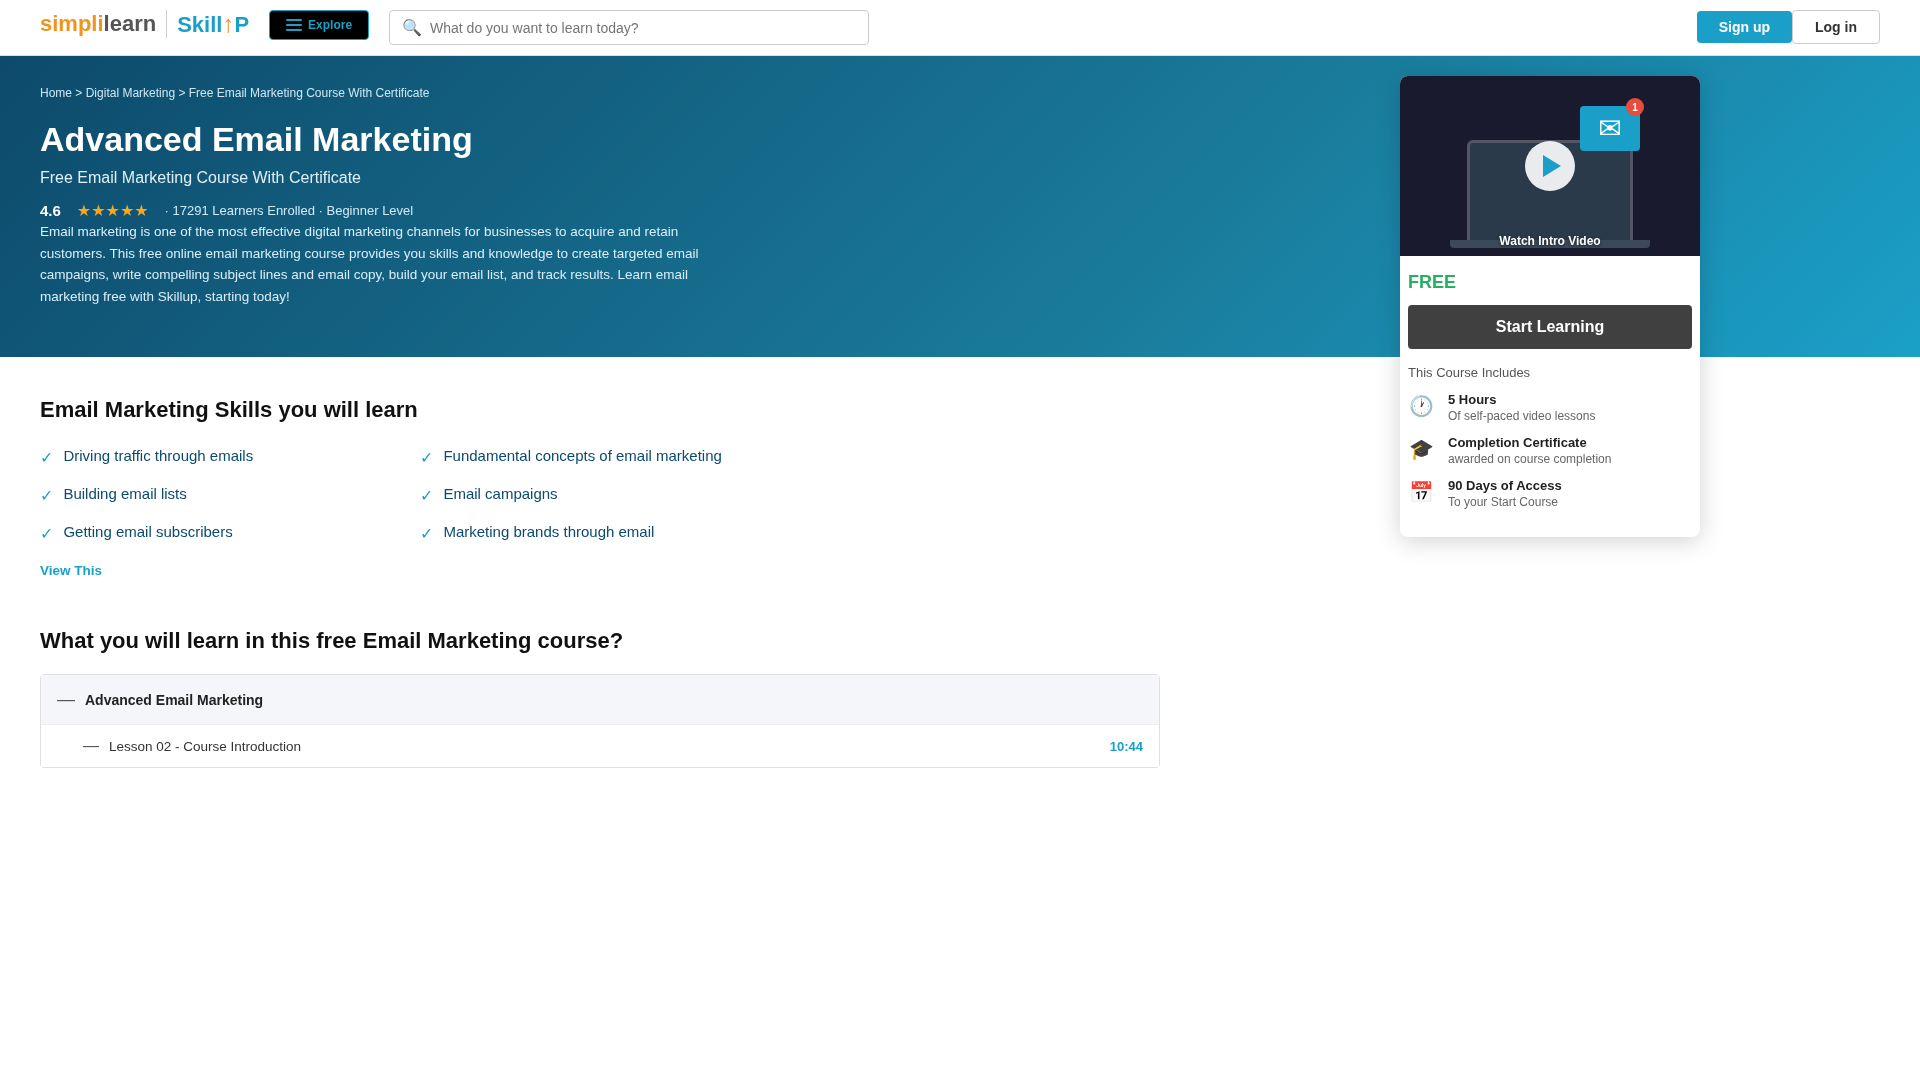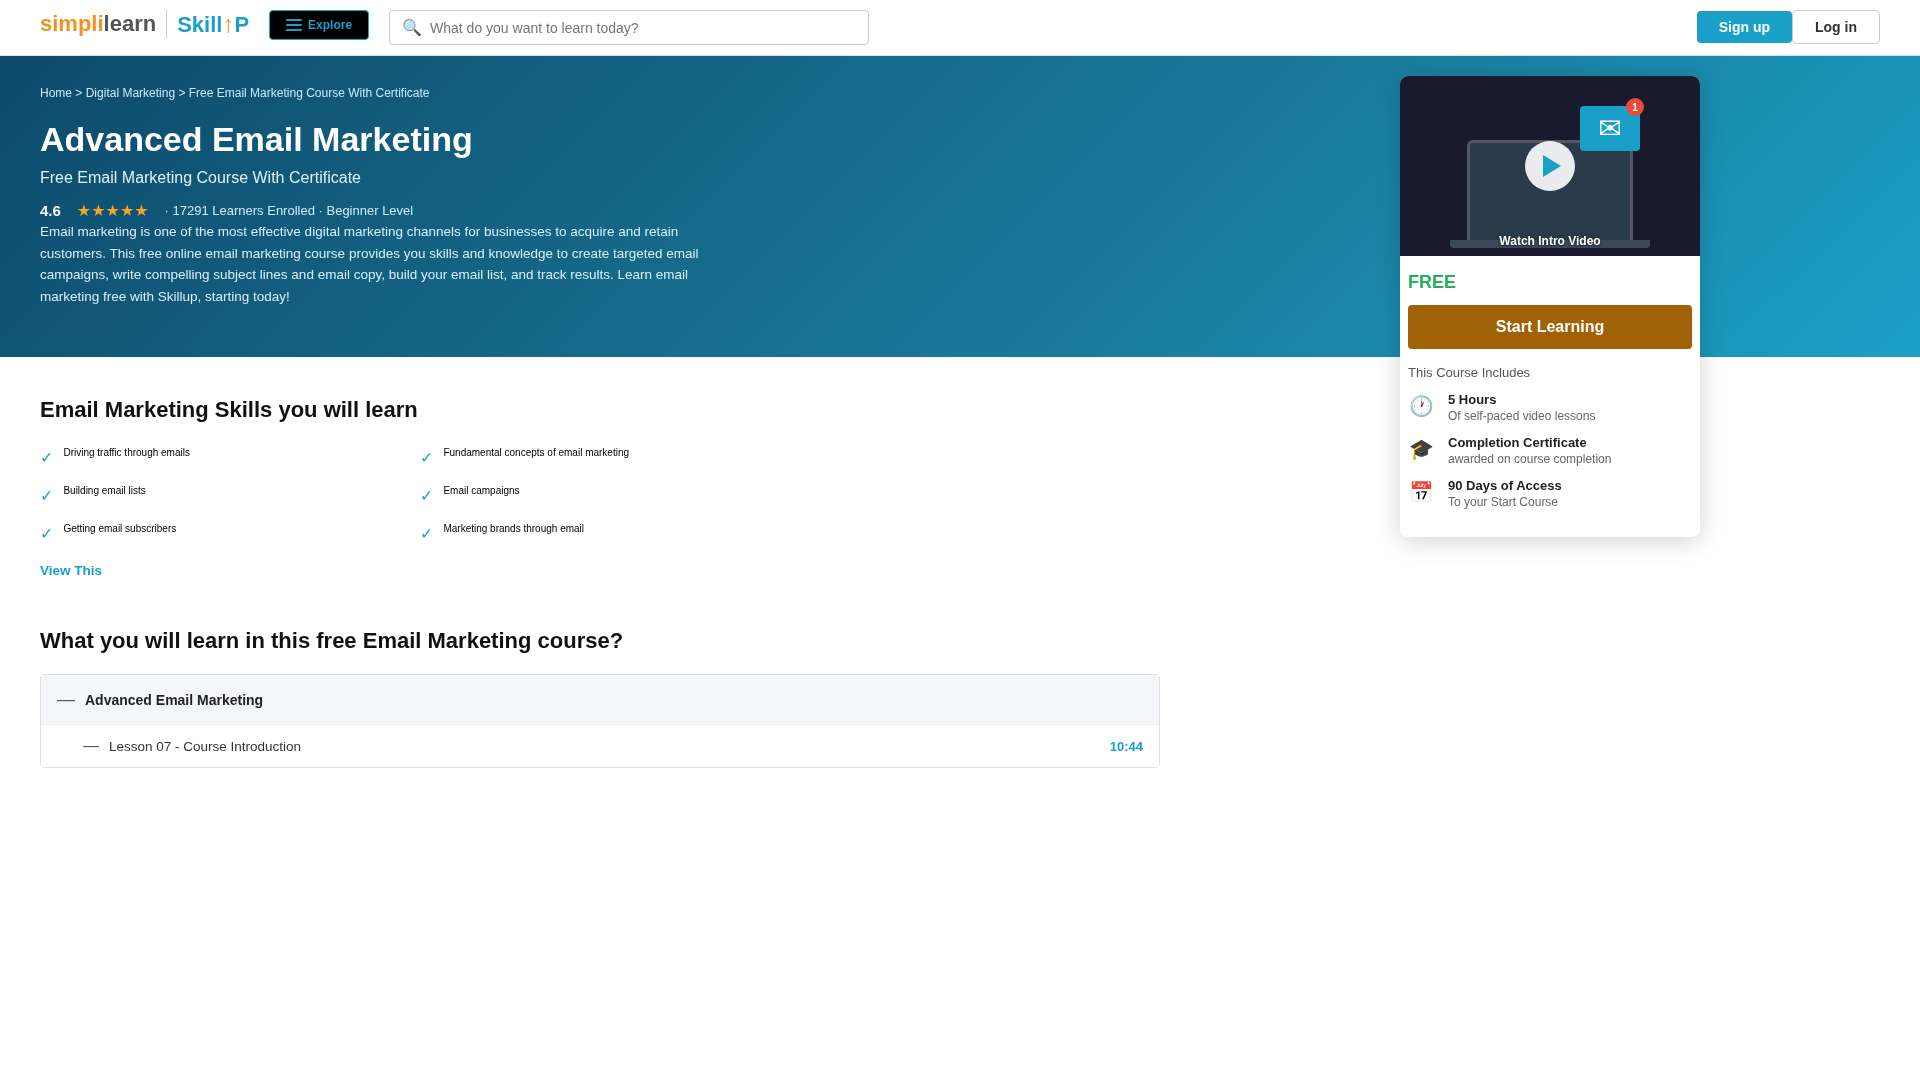--- a/index.html
+++ b/index.html
@@ -284,21 +284,21 @@
       padding: 16px 8px;
     }
     .card-free {
       color: #27ae60;
       font-size: 18px;
       font-weight: 800;
       margin-bottom: 12px;
     }
     .btn-start {
       width: 100%;
-      background: #a16207;
+      background: #404040;
       color: #fff;
       border: none;
       padding: 13px;
       border-radius: 4px;
       font-size: 16px;
       font-weight: 700;
       cursor: pointer;
       margin-bottom: 16px;
     }
     .course-includes-title {
@@ -359,22 +359,22 @@
       align-items: flex-start;
       gap: 10px;
     }
     .check-icon {
       color: #1aa0c8;
       font-size: 16px;
       margin-top: 1px;
       flex-shrink: 0;
     }
     .skill-text {
-      font-size: 10px;
-      color: #000000;
+      font-size: 15px;
+      color: #0c4a6e;
       text-align: right;
     }
     .view-more {
       color: #1aa0c8;
       font-size: 13.5px;
       font-weight: 600;
       cursor: pointer;
       margin-top: 20px;
       display: inline-block;
       text-decoration: none;
@@ -595,20 +595,20 @@
     <div class="curriculum-item">
       <div class="curriculum-header">
         <div class="curriculum-header-left">
           <span class="curriculum-minus">—</span>
           <span>Advanced Email Marketing</span>
         </div>
       </div>
       <div class="lesson-row">
         <div class="lesson-left">
           <span class="lesson-minus">—</span>
-          <span class="lesson-name">Lesson 07 - Course Introduction</span>
+          <span class="lesson-name">Lesson 02 - Course Introduction</span>
         </div>
         <span class="lesson-duration">10:44</span>
       </div>
     </div>
   </div>
 
 </div>
 
 </body></html>

